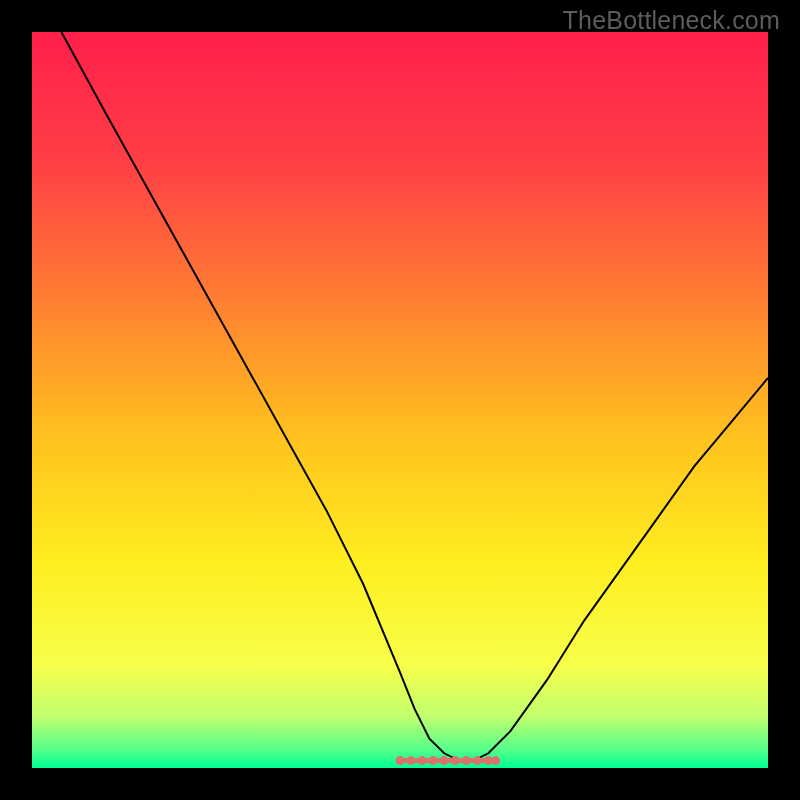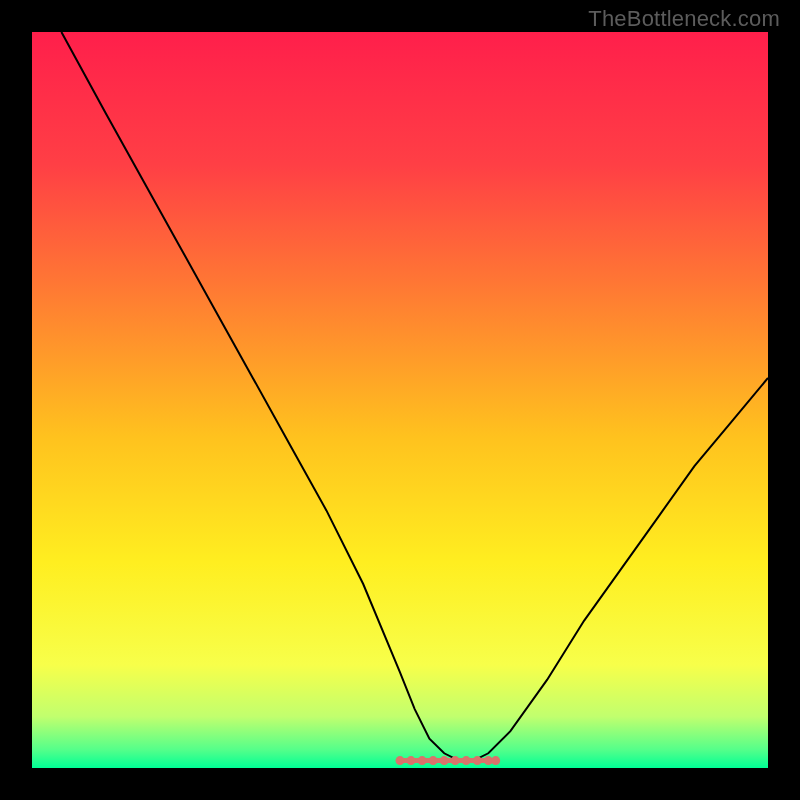--- a/index.html
+++ b/index.html
@@ -34,21 +34,21 @@
     position: absolute;
     inset: 0;
     width: 100%;
     height: 100%;
   }
   .watermark {
     position: absolute;
     top: 6px;
     right: 20px;
     color: #5c5c5c;
-    font-size: 22px;
+    font-size: 25px;
     font-weight: 500;
     letter-spacing: 0.2px;
   }
 </style>
 </head>
 <body>
 
 <div class="frame">
   <div class="plot">
     <svg class="gradient" viewBox="0 0 736 736" preserveAspectRatio="none">

